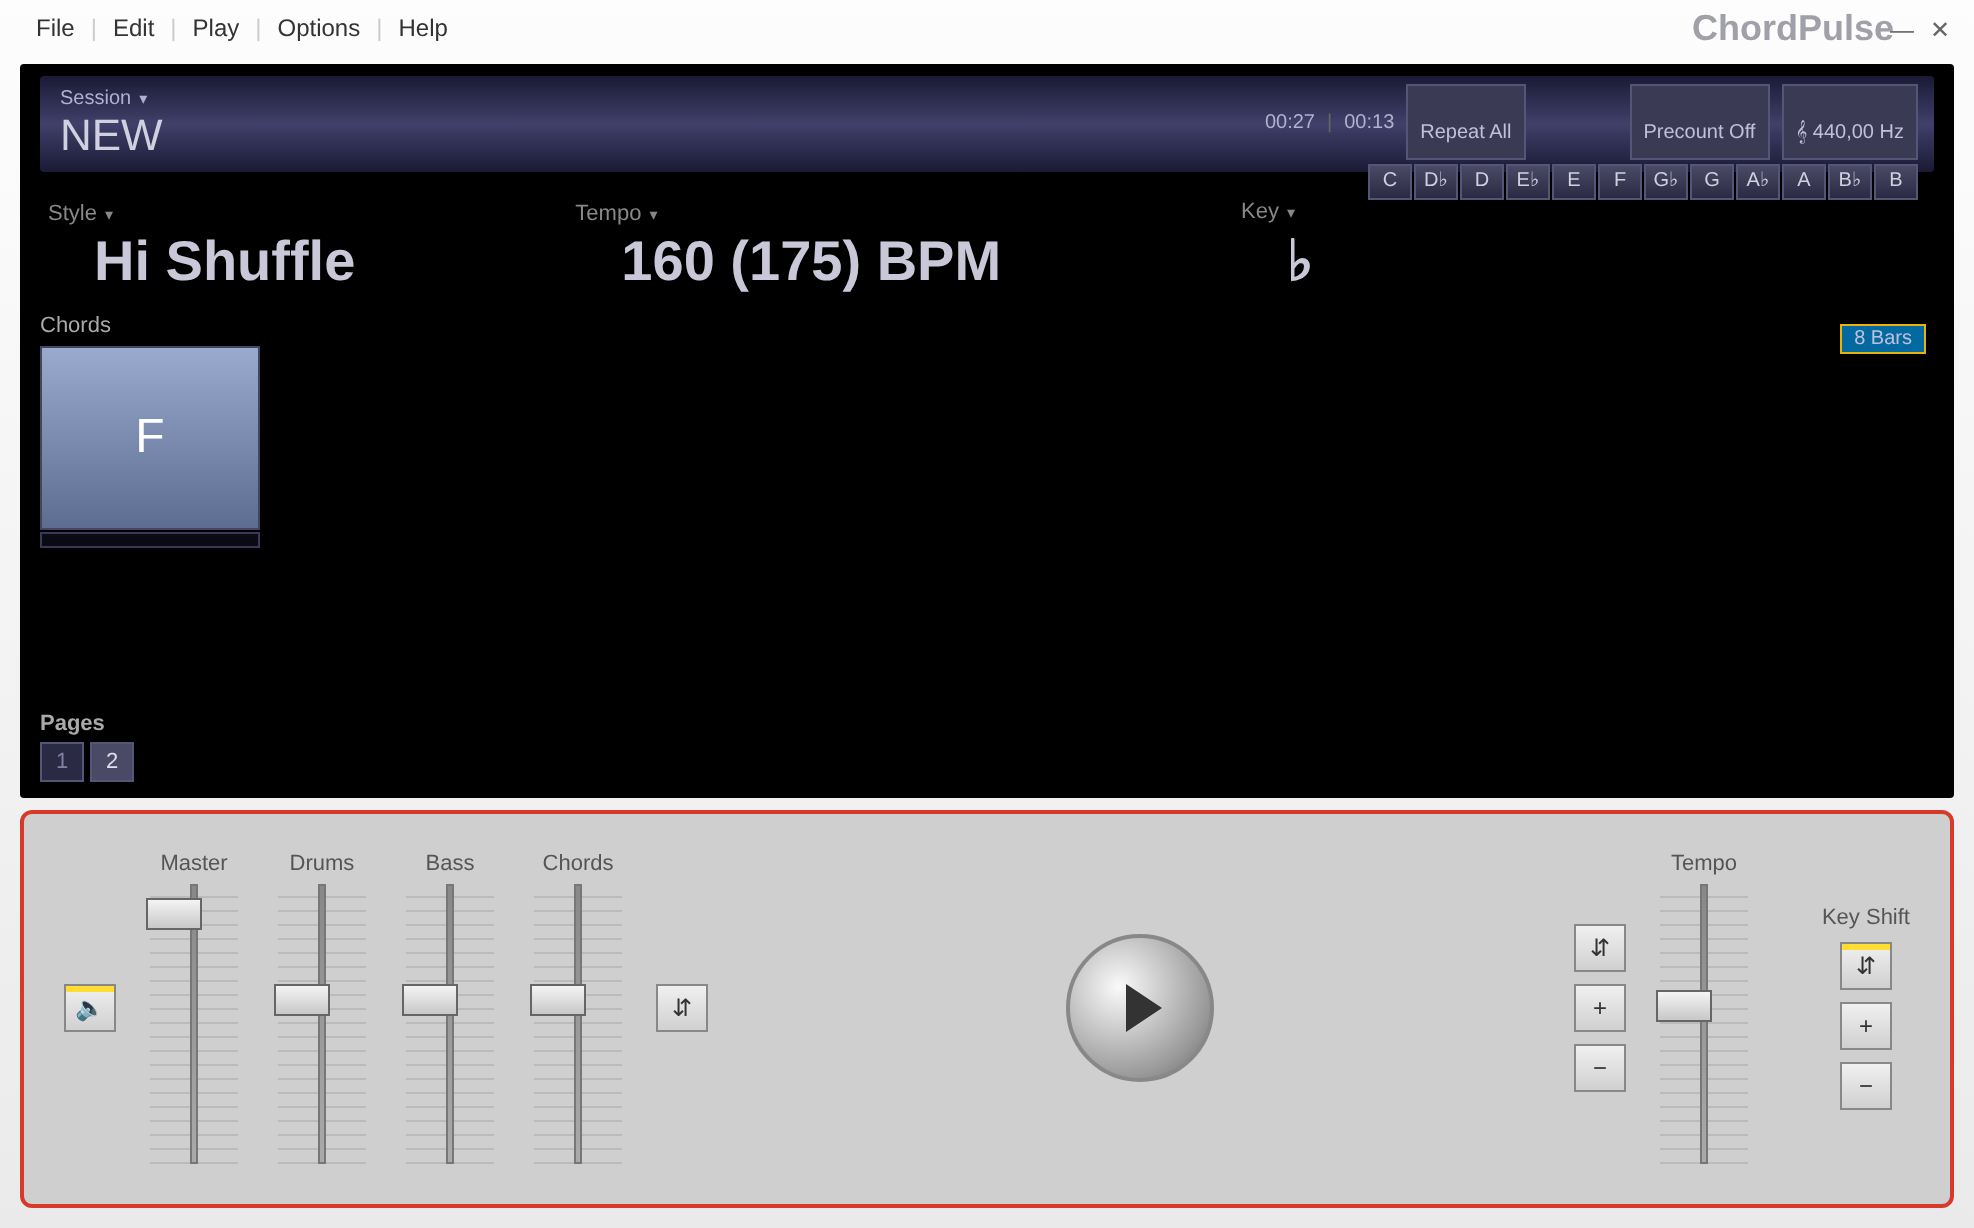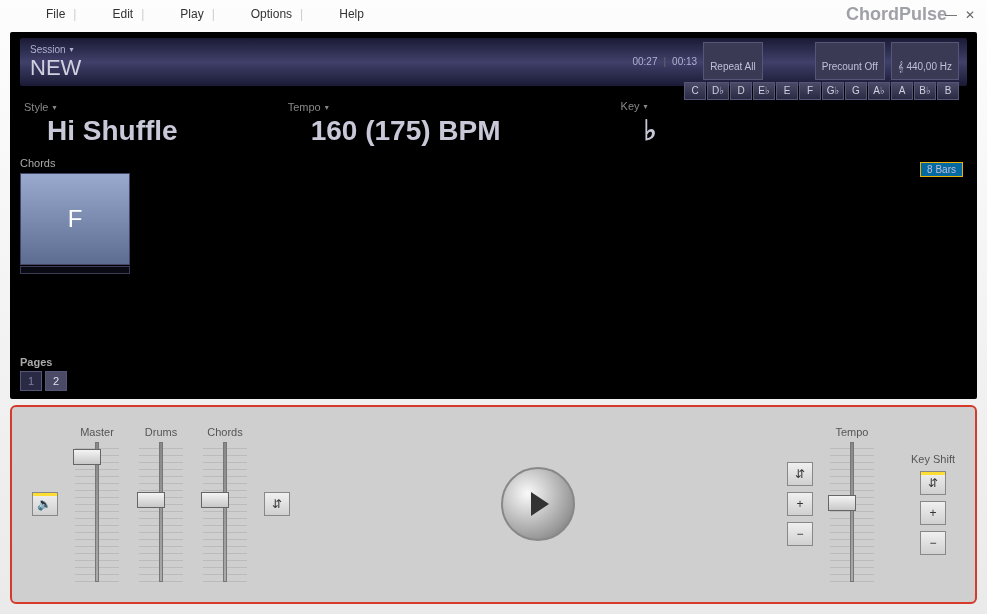--- a/index.html
+++ b/index.html
@@ -1,21 +1,21 @@
 <!DOCTYPE html>
 <html><head>
 <meta charset="utf-8">
 <style>
 * { box-sizing: border-box; margin: 0; padding: 0; font-family: "Segoe UI", Tahoma, sans-serif; }
 body { background:#f0f0f0; width:987px; height:614px; overflow:hidden; }
 
 .app { width:987px; height:614px; background:linear-gradient(#fdfdfd,#eaeaea); display:flex; flex-direction:column; }
 
 .menu-bar { display:flex; align-items:center; height:30px; padding:0 12px; font-size:12px; color:#333; position:relative; }
-.menu-bar .item { padding:2px 6px; cursor:pointer;margin-left:28px; }
+.menu-bar .item { padding:2px 6px; cursor:pointer; }
 .menu-bar .sep { color:#ccc; margin:0 2px; }
 .brand { position:absolute; right:40px; top:4px; font-size:18px; font-weight:bold; color:#a0a0a8; }
 .win-ctrl { position:absolute; right:12px; top:8px; display:flex; gap:8px; font-size:12px; color:#666;}
 .win-ctrl span{cursor:pointer;}
 
 .black-panel { margin:4px 10px 6px 10px; background:#000; border-radius:2px; padding:6px 10px 10px 10px; position:relative; height:386px;}
 
 .session-header { height:48px; background:linear-gradient(#1a1a35,#40406a,#1a1a35); border-radius:2px; display:flex; align-items:center; padding:0 10px; position:relative; margin-bottom:8px;}
 .session-block { display:flex; flex-direction:column; }
 .small-label { font-size:10px; color:#b0b0d0; display:flex; align-items:center; gap:4px;}
@@ -175,20 +175,28 @@
         </div>
         <div class="fader-col">
           <div class="mixer-label">Drums</div>
           <div class="fader-wrap">
             <div class="fader-groove"></div>
             <div class="fader-track"></div>
             <div class="fader-knob" style="top: 49.6px;"></div>
           </div>
         </div>
         <div class="fader-col">
+          <div class="mixer-label">Bass</div>
+          <div class="fader-wrap">
+            <div class="fader-groove"></div>
+            <div class="fader-track"></div>
+            <div class="fader-knob" style="top: 49.6px;"></div>
+          </div>
+        </div>
+        <div class="fader-col">
           <div class="mixer-label">Chords</div>
           <div class="fader-wrap">
             <div class="fader-groove"></div>
             <div class="fader-track"></div>
             <div class="fader-knob" style="top: 49.6px;"></div>
           </div>
         </div>
       </div>
 
     <div class="small-btn">

